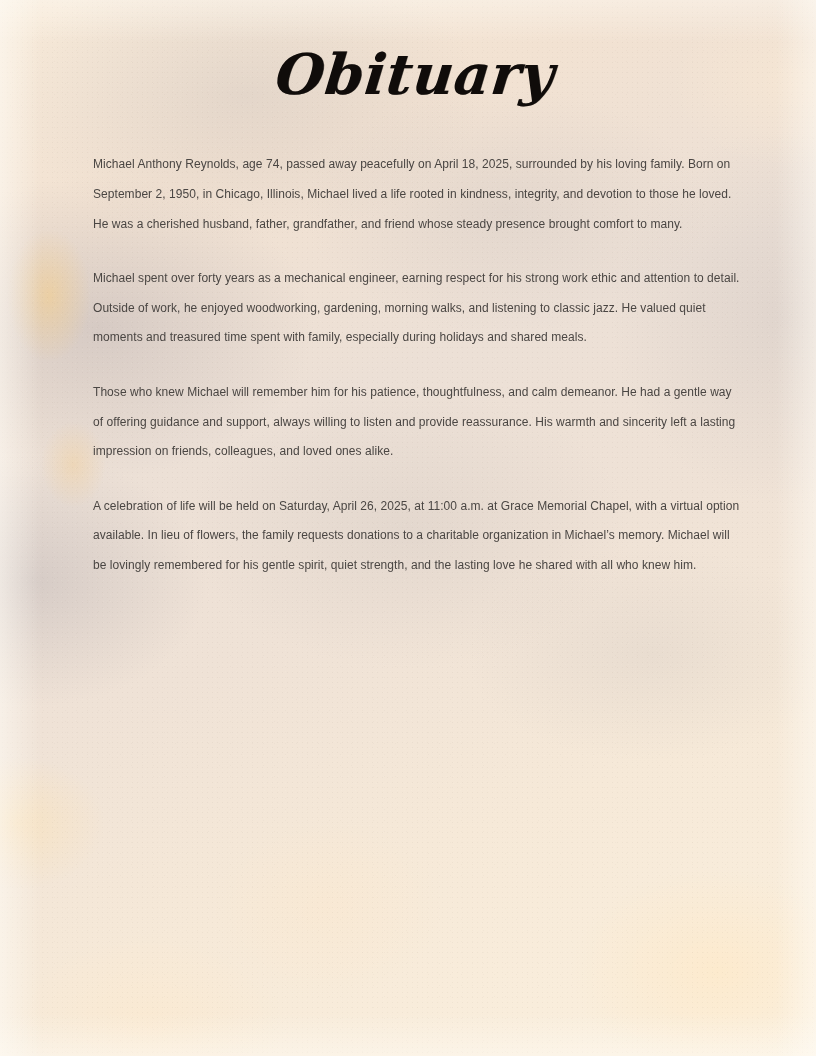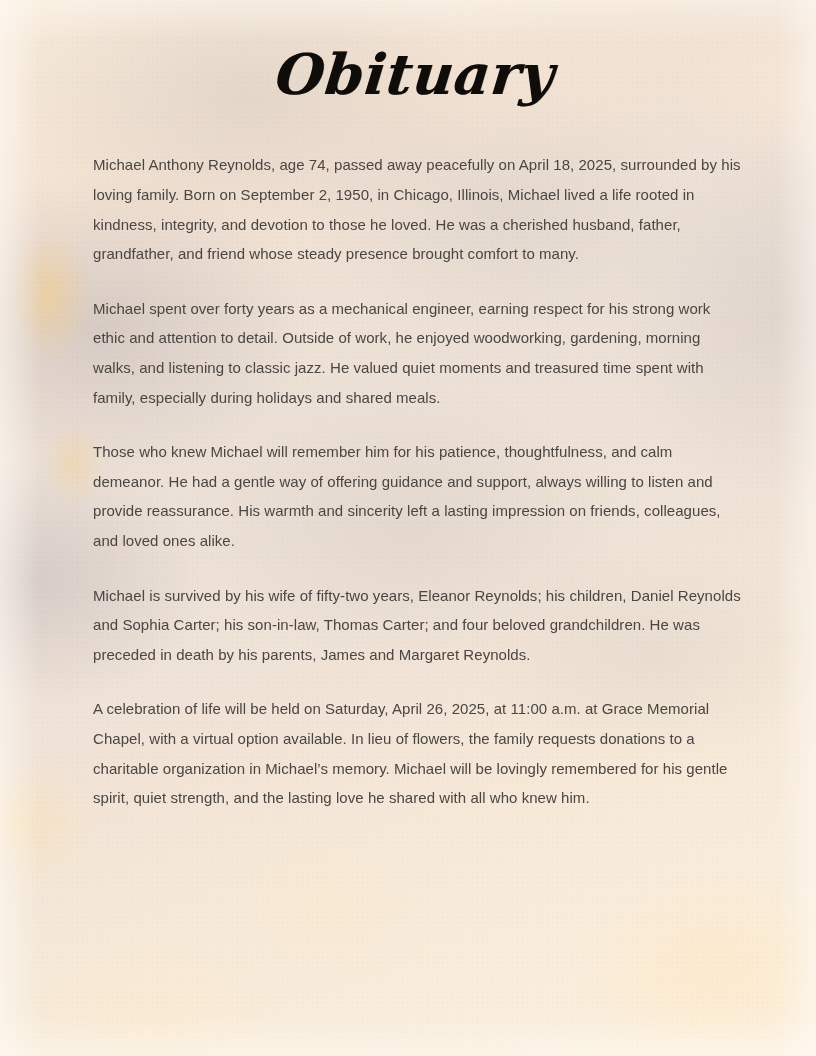--- a/index.html
+++ b/index.html
@@ -104,21 +104,21 @@
     text-shadow: 0.5px 0 0 rgba(16,12,10,0.55);
   }
 
   .body-copy {
     margin-top: 46px;
   }
 
   .para {
     margin: 0 0 25px 0;
     font-family: "Liberation Sans", sans-serif;
-    font-size: 15px;
+    font-size: 12px;
     line-height: 29.6px;
     color: #4a4643;
     text-align: left;
     letter-spacing: 0.05px;
   }
 
   .para:last-child {
     margin-bottom: 16px;
   }
 </style>
@@ -134,18 +134,17 @@
   <div class="tex tex-edge"></div>
 
   <div class="content">
 
     <h1 class="doc-title">Obituary</h1>
 
     <div class="body-copy">
       <p class="para">Michael Anthony Reynolds, age 74, passed away peacefully on April 18, 2025, surrounded by his loving family. Born on September 2, 1950, in Chicago, Illinois, Michael lived a life rooted in kindness, integrity, and devotion to those he loved. He was a cherished husband, father, grandfather, and friend whose steady presence brought comfort to many.</p>
       <p class="para">Michael spent over forty years as a mechanical engineer, earning respect for his strong work ethic and attention to detail. Outside of work, he enjoyed woodworking, gardening, morning walks, and listening to classic jazz. He valued quiet moments and treasured time spent with family, especially during holidays and shared meals.</p>
       <p class="para">Those who knew Michael will remember him for his patience, thoughtfulness, and calm demeanor. He had a gentle way of offering guidance and support, always willing to listen and provide reassurance. His warmth and sincerity left a lasting impression on friends, colleagues, and loved ones alike.</p>
-      <p class="para">Michael is survived by his wife of fifty-two years, Eleanor Reynolds; his children, Daniel Reynolds and Sophia Carter; his son-in-law, Thomas Carter; and four beloved grandchildren. He was preceded in death by his parents, James and Margaret Reynolds.</p>
       <p class="para">A celebration of life will be held on Saturday, April 26, 2025, at 11:00 a.m. at Grace Memorial Chapel, with a virtual option available. In lieu of flowers, the family requests donations to a charitable organization in Michael’s memory. Michael will be lovingly remembered for his gentle spirit, quiet strength, and the lasting love he shared with all who knew him.</p>
     </div>
 
   </div>
 </div>
 
 </body></html>

